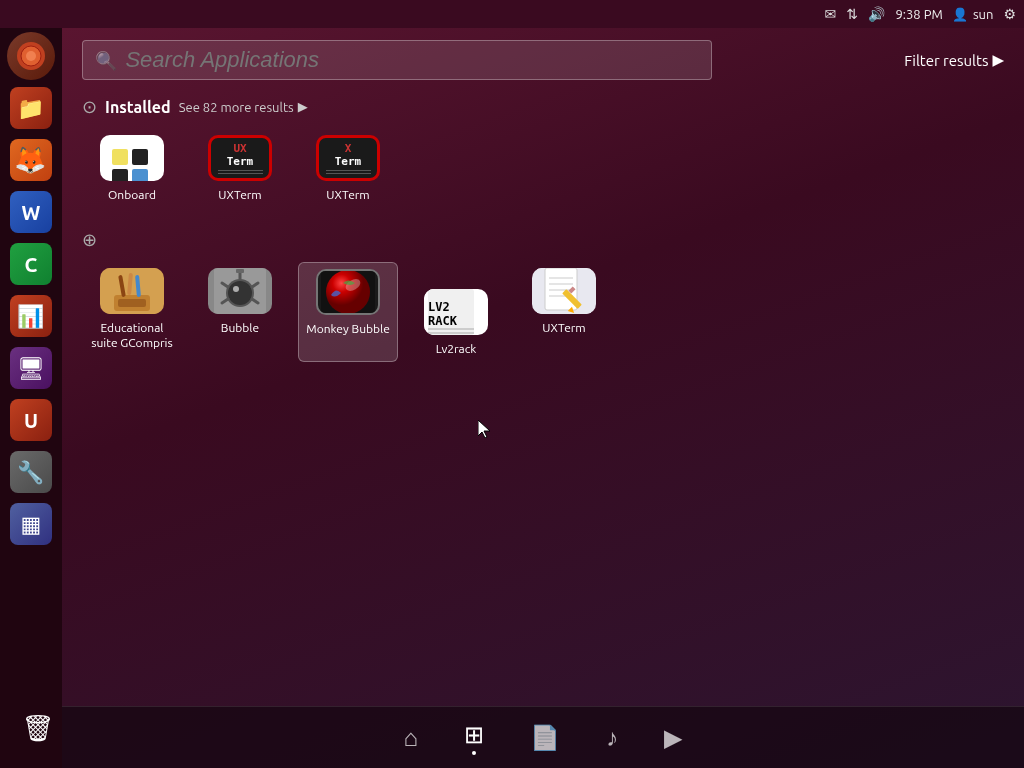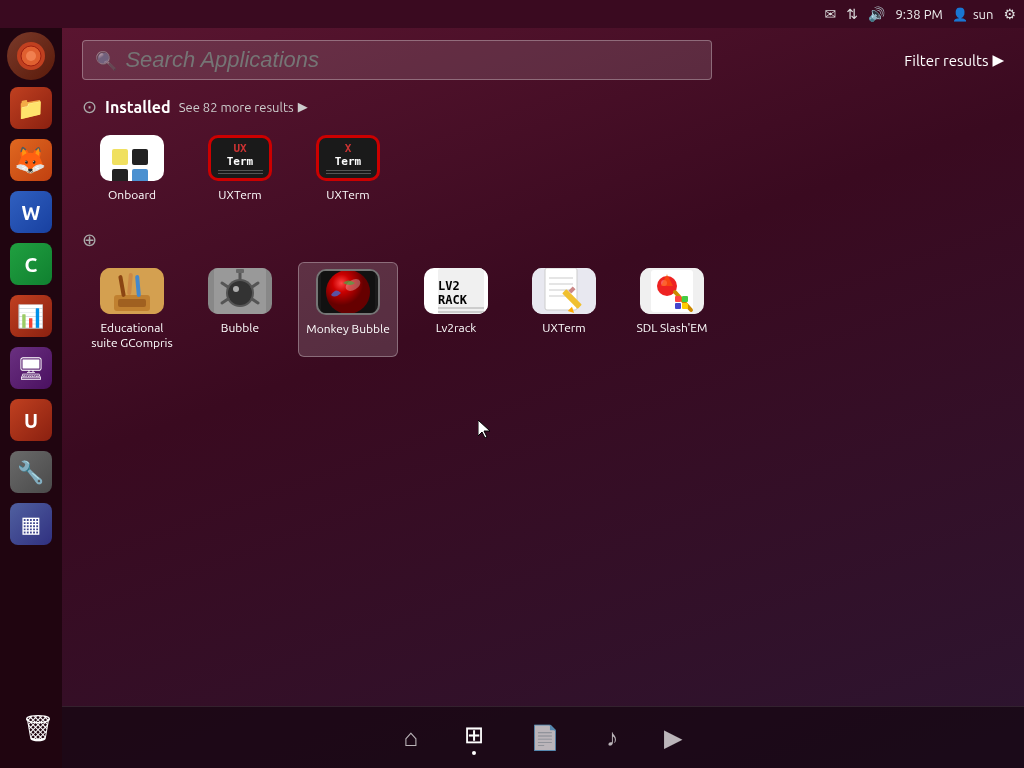--- a/index.html
+++ b/index.html
@@ -310,21 +310,22 @@
       border: 2px solid rgba(255,255,255,0.3);
       display: flex;
       align-items: center;
       justify-content: center;
     }
 
     .lv2rack-icon {
       background: white;
       display: flex;
       align-items: center;
-      justify-content: flex-end;
+      justify-content: flex-start;
+      margin-top: 21px;
     }
 
     .kwrite-icon {
       background: #e8e8e8;
       display: flex;
       align-items: center;
       justify-content: center;
     }
 
     .sdlslash-icon {
@@ -593,43 +594,20 @@
             <line x1="12" y1="32" x2="36" y2="32" stroke="#ddd" stroke-width="1.5"></line>
 
             <rect x="32" y="24" width="6" height="22" rx="1" fill="#f0c030" transform="rotate(-45,35,35)"></rect>
             <polygon points="32,44 38,44 35,50" fill="#ffaa00" transform="rotate(-45,35,47)"></polygon>
             <rect x="32" y="24" width="6" height="4" rx="0" fill="#cc8888" transform="rotate(-45,35,26)"></rect>
           </svg>
         </div>
         <span class="app-label">UXTerm</span>
       </div>
 
-      <div class="app-item">
-        <div class="app-icon-box sdlslash-icon" style="background:#f0f0f0;">
-          <svg width="54" height="54" viewBox="0 0 54 54">
-            <rect width="54" height="54" fill="#f0f0f0" rx="4"></rect>
-
-            <rect x="6" y="6" width="42" height="42" fill="white" rx="3"></rect>
-
-            <circle cx="22" cy="22" r="10" fill="#ee2222"></circle>
-            <circle cx="19" cy="19" r="3" fill="#ff8888" opacity="0.6"></circle>
-
-            <polygon points="22,10 28,22 16,22" fill="#ff6600" opacity="0.5"></polygon>
-
-            <line x1="30" y1="28" x2="46" y2="46" stroke="#cc8800" stroke-width="4" stroke-linecap="round"></line>
-            <polygon points="44,44 50,50 46,46 44,44" fill="#886600"></polygon>
-
-            <rect x="30" y="32" width="6" height="6" fill="#ff4444" rx="1"></rect>
-            <rect x="37" y="32" width="6" height="6" fill="#44cc44" rx="1"></rect>
-            <rect x="30" y="39" width="6" height="6" fill="#4444cc" rx="1"></rect>
-            <rect x="37" y="39" width="6" height="6" fill="#ffcc00" rx="1"></rect>
-          </svg>
-        </div>
-        <span class="app-label">SDL Slash'EM</span>
-      </div>
     </div>
 
   </div>
 
   <div class="bottom-bar">
     <div class="bottom-bar-item">
       <span>⌂</span>
     </div>
     <div class="bottom-bar-item active">
       <span>⊞</span>

